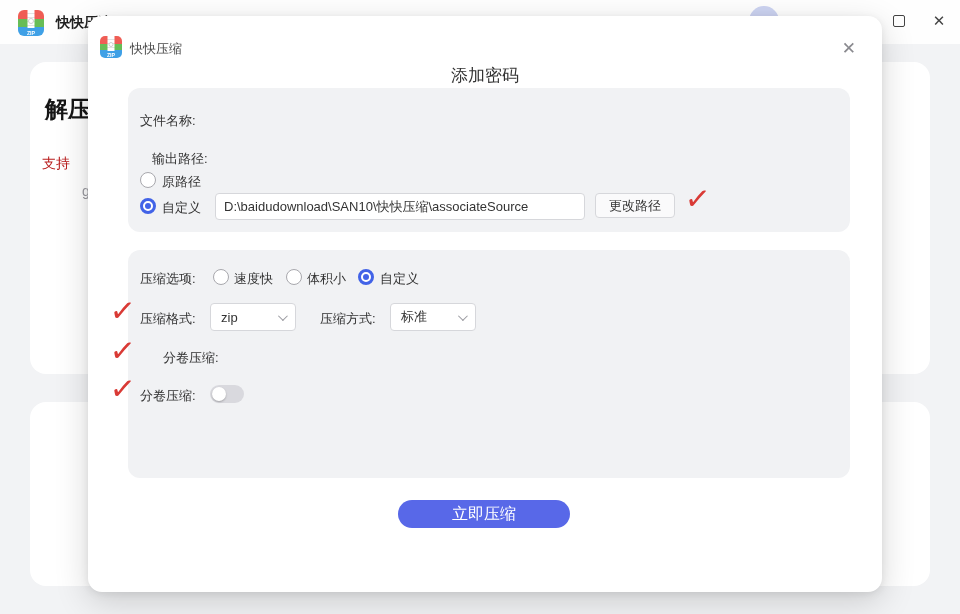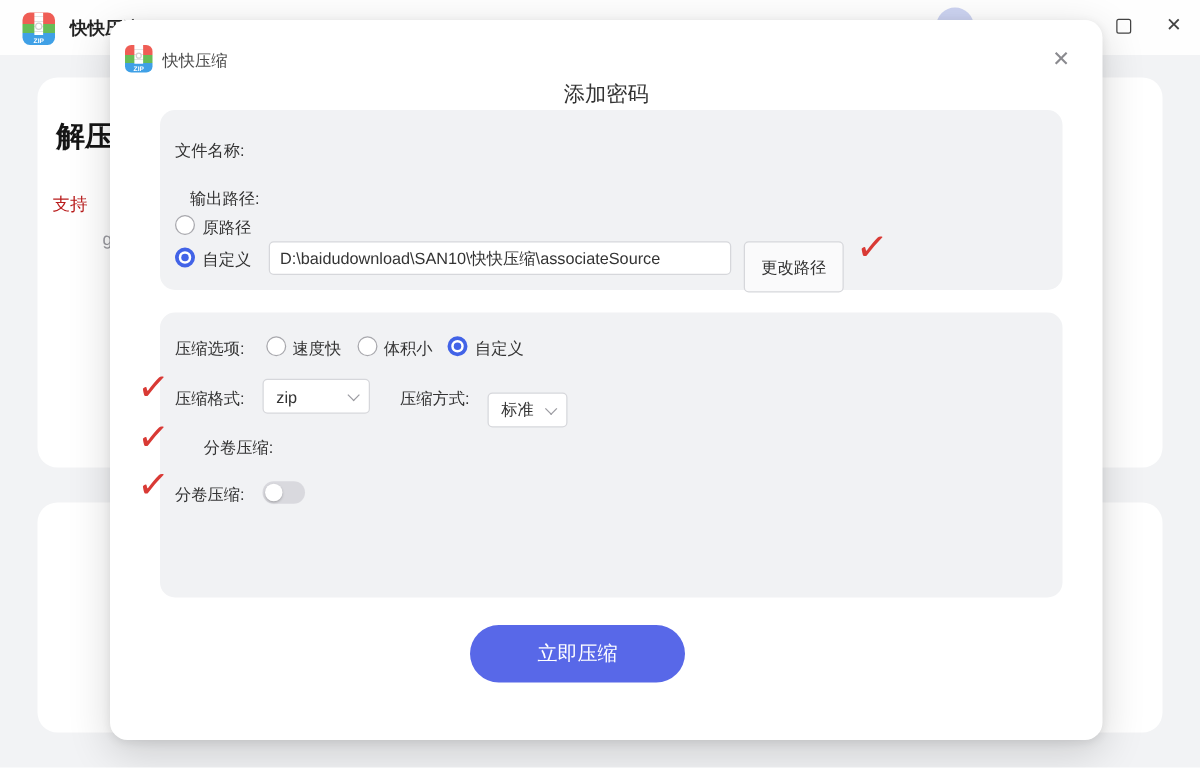--- a/index.html
+++ b/index.html
@@ -87,21 +87,21 @@
     border-radius:50%; background:#4263e7; transform:translate(-50%,-50%);
   }
 
   .path-input {
     position:absolute; left:87px; top:105px; width:370px; height:27px;
     border:1px solid #d6d7db; border-radius:4px; background:#fff;
     font-size:13px; color:#333; padding:0 8px; outline:none;
     font-family:"Liberation Sans","DejaVu Sans",sans-serif;
   }
   .change-btn {
-    position:absolute; left:467px; top:105px; width:80px; height:41px;
+    position:absolute; left:467px; top:105px; width:80px; height:25px;
     background:#fafafb; border:1px solid #d6d7db; border-radius:4px;
     font-size:13px; color:#333; cursor:default;
     display:flex; align-items:center; justify-content:center;
     font-family:"Liberation Sans","DejaVu Sans",sans-serif;
   }
   .red-check {
     position:absolute; color:#d93a35; font-size:30px; line-height:30px; font-weight:bold;
     transform:rotate(6deg) scaleY(1.05); z-index:5;
   }
 
@@ -114,21 +114,21 @@
 
   .toggle {
     position:absolute; width:34px; height:18px; border-radius:9px; background:#d9d9de; cursor:default;
   }
   .toggle .knob {
     position:absolute; left:2px; top:2px; width:14px; height:14px; border-radius:50%;
     background:#fff; box-shadow:0 1px 2px rgba(0,0,0,.25);
   }
 
   .submit-btn {
-    position:absolute; left:288px; top:484px; width:172px; height:46px;
+    position:absolute; left:310px; top:484px; width:172px; height:28px;
     background:#5868e8; border:none; border-radius:23px; color:#fff; font-size:16px;
     cursor:default; font-family:"Liberation Sans","DejaVu Sans",sans-serif;
   }
 </style>
 </head>
 <body>
 
 <div class="titlebar"></div>
 
 <div class="app-brand" style="z-index:1;">
@@ -194,21 +194,21 @@
     <span class="radio checked" style="left:230px; top:19px;"></span>
     <span class="flabel" style="left:252px; top:20px;">自定义</span>
 
     <span class="red-check" style="left:-18px; top:46px;">✓</span>
     <span class="flabel" style="left:12px; top:60px;">压缩格式:</span>
     <div class="fake-select" style="left:82px; top:53px; width:86px;">
       <span>zip</span>
       <span class="caret"></span>
     </div>
     <span class="flabel" style="left:192px; top:60px;">压缩方式:</span>
-    <div class="fake-select" style="left:262px; top:64px; width:64px;">
+    <div class="fake-select" style="left:262px; top:53px; width:86px;">
       <span>标准</span>
       <span class="caret"></span>
     </div>
 
     <span class="red-check" style="left:-18px; top:86px;">✓</span>
     <span class="flabel" style="left:12px; top:99px;margin-left:23px;">分卷压缩:</span>
 
     <span class="red-check" style="left:-18px; top:124px;">✓</span>
     <span class="flabel" style="left:12px; top:137px;">分卷压缩:</span>
     <div class="toggle" style="left:82px; top:135px;">

